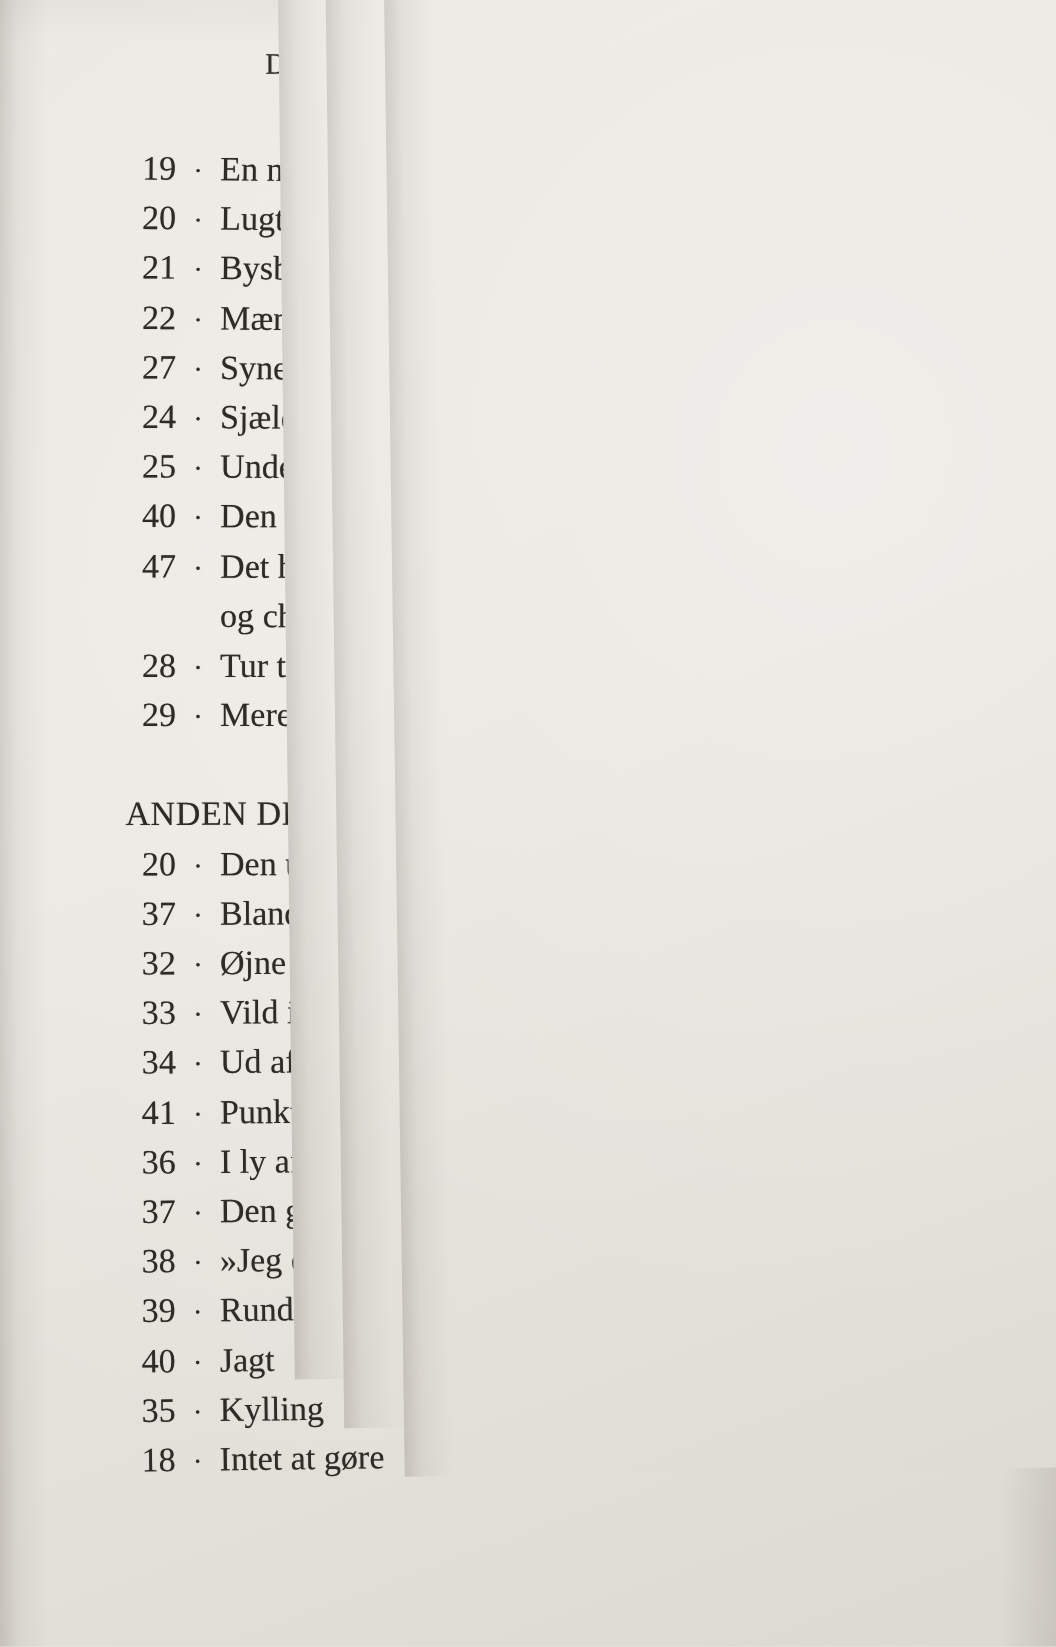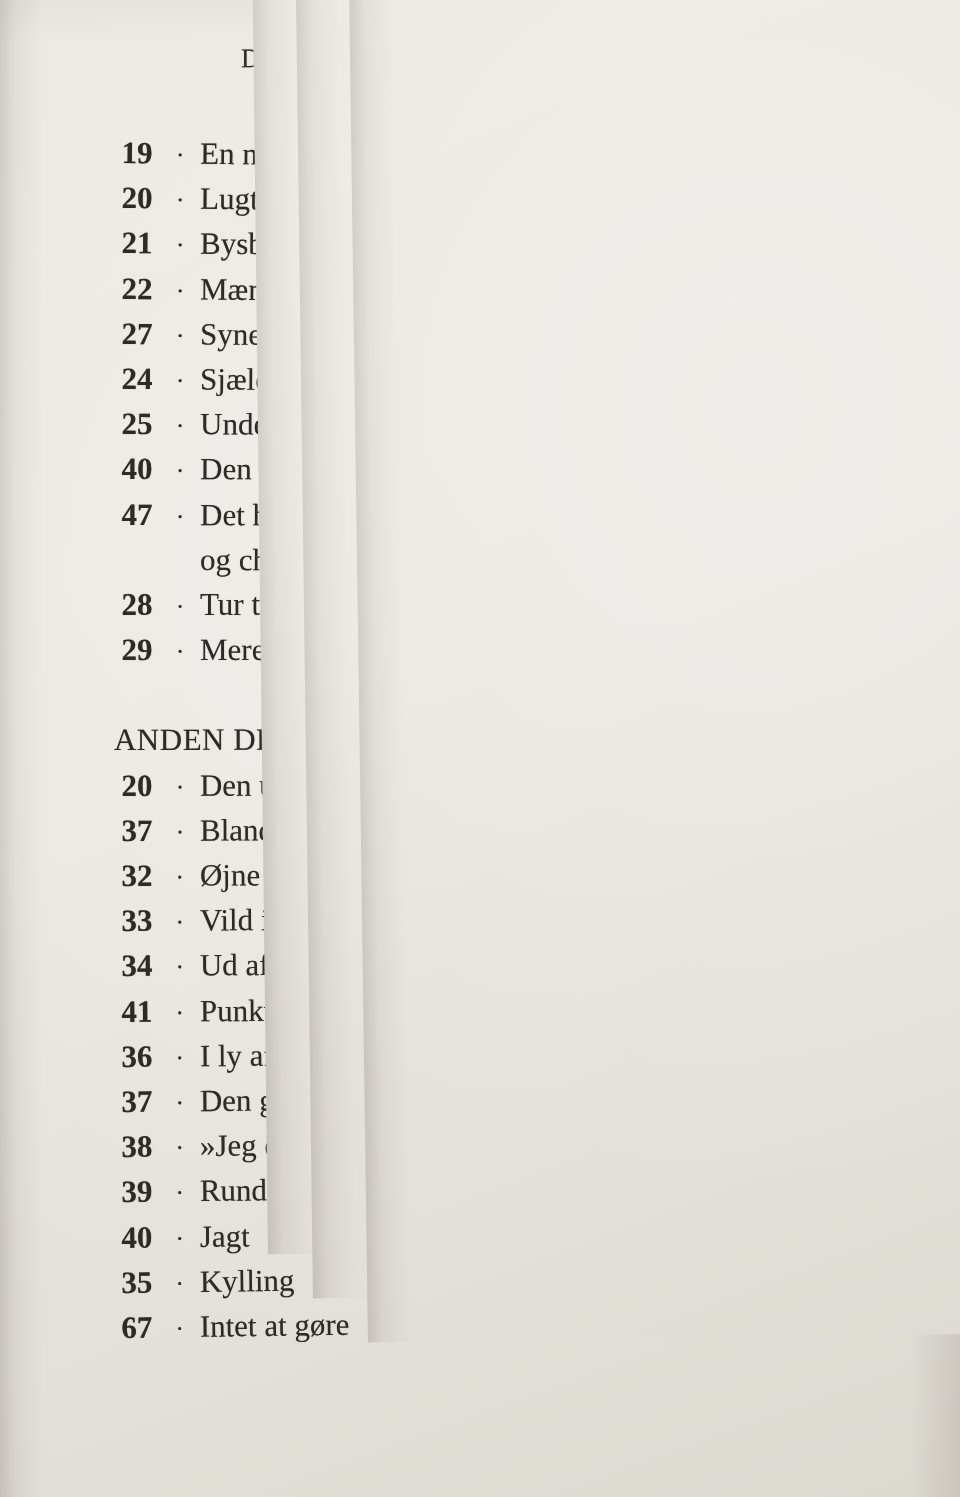--- a/index.html
+++ b/index.html
@@ -58,21 +58,21 @@
   }
   .smudge.sm{height:13px;opacity:0.06;}
   .toc{
     position:absolute;top:126px;left:114px;width:766px;
     text-shadow:0 0 0.8px rgba(60,56,48,0.5);
   }
   .row{
     display:flex;align-items:flex-end;height:45.2px;
     font-size:31px;white-space:nowrap;
   }
-  .row .num{width:46px;text-align:center;flex:0 0 auto;font-weight:bold;}
+  .row .num{width:46px;text-align:right;flex:0 0 auto;}
   .row .sep{width:40px;text-align:center;font-size:26px;flex:0 0 auto;padding-bottom:1px;}
   .row .title{flex:0 0 auto;padding-right:9px;}
   .row .leader{
     flex:1 1 auto;height:5px;margin:0 3px 6px 6px;
     background-image:radial-gradient(circle at 2.2px 2.5px, rgba(42,39,34,0.9) 1.9px, rgba(42,39,34,0) 2.7px);
     background-size:16px 5px;background-repeat:repeat-x;
   }
   .row .page{flex:0 0 auto;min-width:52px;text-align:right;font-size:30px;}
   .row.heading-row{margin-top:45.2px;}
   .row .heading-text{letter-spacing:0.5px;}
@@ -296,20 +296,20 @@
         <span class="page">441</span>
       </div>
       <div class="row" style="transform: rotate(-0.746deg); transform-origin: left bottom;">
         <span class="num">35</span>
         <span class="sep">·</span>
         <span class="title">Kylling</span>
         <span class="leader"></span>
         <span class="page">447</span>
       </div>
       <div class="row" style="transform: rotate(-0.8deg); transform-origin: left bottom;">
-        <span class="num">67</span>
+        <span class="num">18</span>
         <span class="sep">·</span>
         <span class="title">Intet at gøre</span>
         <span class="leader"></span>
         <span class="page">455</span>
       </div>
     </div>
 </div>
 
 </body></html>

